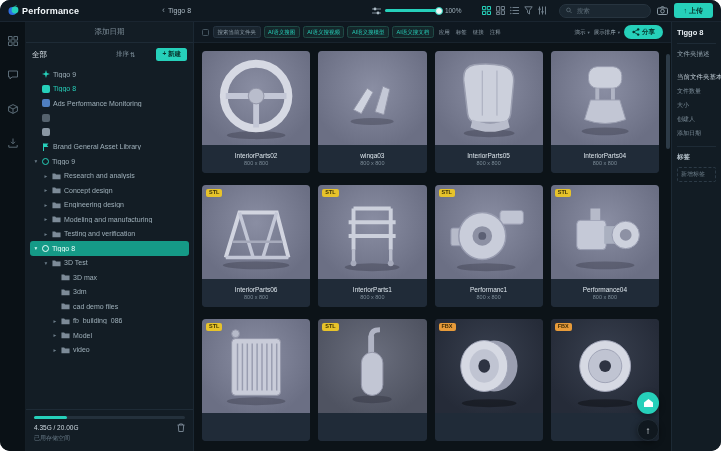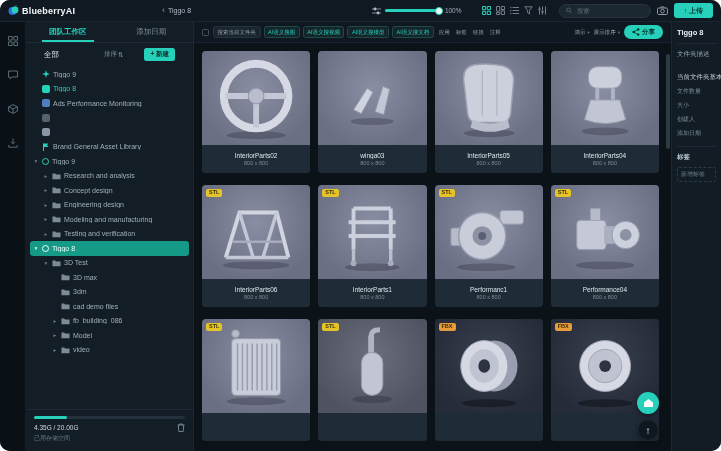--- a/index.html
+++ b/index.html
@@ -29,21 +29,21 @@
   
   .body{display:flex;height:429px;}
   .rail{width:26px;background:#0a1116;border-right:1px solid #141e26;display:flex;flex-direction:column;align-items:center;padding-top:10px;gap:16px;flex:0 0 auto;}
 
   
   .sidebar{width:168px;background:#131d25;border-right:1px solid #1b2833;display:flex;flex-direction:column;flex:0 0 auto;}
   .tabs{display:flex;height:21px;border-bottom:1px solid #1e2b36;flex:0 0 auto;}
   .tab{flex:1;display:flex;align-items:center;justify-content:center;font-size:7.5px;color:#7f8f9a;position:relative;cursor:pointer;white-space:nowrap;}
   .tab.active{color:#26d0ba;font-weight:bold;}
   .tab.active::after{content:"";position:absolute;bottom:0;left:16px;right:16px;height:2px;background:#26d0ba;}
-  .sidehead{display:flex;align-items:center;padding:5px 18px 4px;gap:21px;flex:0 0 auto;}
+  .sidehead{display:flex;align-items:center;padding:5px 6px 4px;gap:21px;flex:0 0 auto;}
   .all{color:#dfe8ee;font-size:7.5px;margin-right:auto;}
   .sortctl{font-size:6.5px;color:#8496a2;display:flex;align-items:center;gap:1px;cursor:pointer;white-space:nowrap;}
   .newbtn{background:#26d0ba;color:#07332c;font-size:6.5px;font-weight:bold;border:none;border-radius:2.5px;height:13px;padding:0 6px;cursor:pointer;white-space:nowrap;}
   .tree{flex:1;overflow:hidden;padding:2px 4px;}
   .titem{display:flex;align-items:center;gap:3px;height:14.5px;padding:0 3px;font-size:7px;color:#9fb0ba;border-radius:3px;white-space:nowrap;overflow:hidden;cursor:pointer;}
   .titem .caret{width:6px;flex:0 0 auto;font-size:5.5px;color:#6b7c88;text-align:center;}
   .titem.teal .tlabel{color:#26d0ba;}
   .titem.selected{background:#159a87;}
   .titem.selected .tlabel{color:#eafffb;}
   .titem.selected .caret{color:#d2f7f0;}
@@ -187,21 +187,21 @@
 
 <div class="app">
 
   <header class="topbar">
     <div class="logo">
       <svg width="11" height="11" viewBox="0 0 11 11">
         <circle cx="4.5" cy="6" r="4" fill="#2f6fe4"></circle>
           <circle cx="7" cy="5" r="3.4" fill="#26d0ba"></circle>
         <path d="M7 1.6 L8.2 0.4" stroke="#26d0ba" stroke-width="1"></path>
       </svg>
-      <span class="logo-text">BlueberryAI</span>
+      <span class="logo-text">Performance</span>
     </div>
     <div class="breadcrumb">
       <span class="back">‹</span>
       <span>Tiggo 8</span>
     </div>
     <div class="spacer"></div>
     <div class="zoomctl">
       <svg width="9" height="8" viewBox="0 0 9 8">
         <path d="M0 2 H9 M0 6 H9" stroke="#7c8c98" stroke-width="1"></path>
         <circle cx="3" cy="2" r="1.4" fill="#aebcc6"></circle>
@@ -286,21 +286,20 @@
       <span>
         <svg width="10" height="10" viewBox="0 0 10 10">
             <path d="M5 0.5 V5.5 M3 3.8 L5 5.8 L7 3.8" fill="none" stroke="#5a6b76" stroke-width="1"></path>
             <path d="M0.8 7 V9.2 H9.2 V7" fill="none" stroke="#5a6b76" stroke-width="1"></path>
           </svg>
       </span>
     </nav>
 
     <aside class="sidebar">
       <div class="tabs">
-        <div class="tab active">团队工作区</div>
         <div class="tab">添加日期</div>
       </div>
       <div class="sidehead">
         <span class="all">全部</span>
         <span class="sortctl">
           <span>排序</span>
           <span>⇅</span>
         </span>
         <button class="newbtn">+ 新建</button>
       </div>

